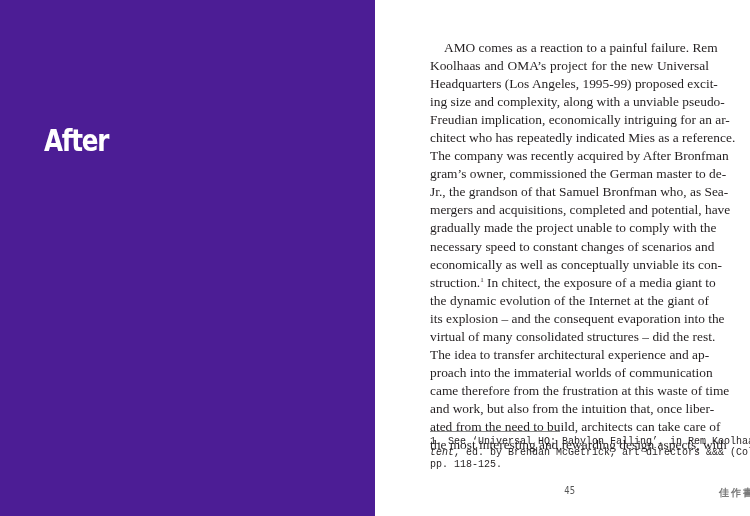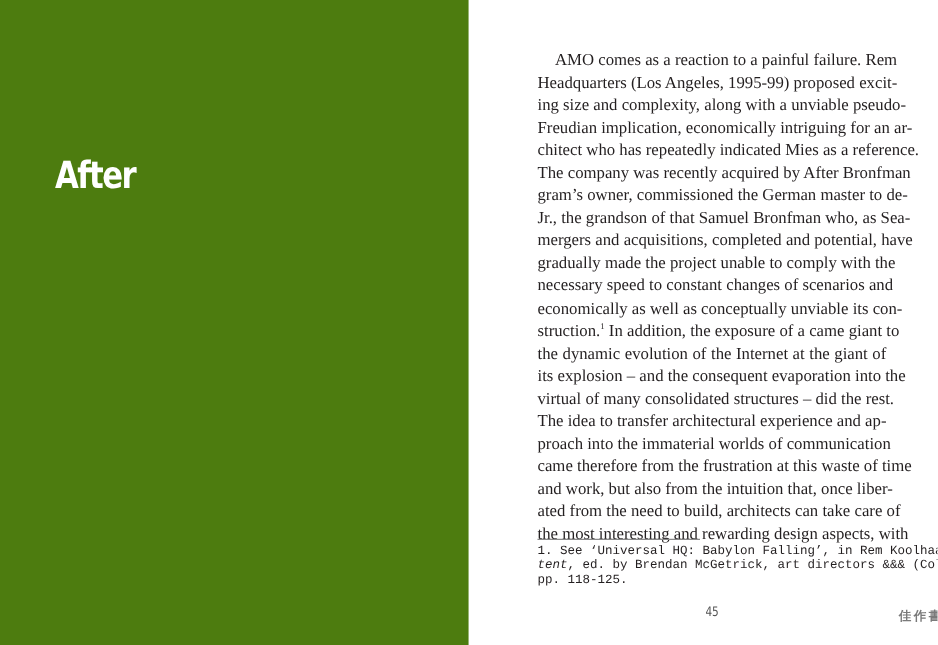--- a/index.html
+++ b/index.html
@@ -2,21 +2,21 @@
 <html><head>
   <meta charset="utf-8">
   <style>
     html, body { margin: 0; padding: 0; }
     body {
       width: 750px; height: 516px; overflow: hidden; position: relative;
       background: #ffffff;
     }
     .left-page {
       position: absolute; left: 0; top: 0; width: 375px; height: 516px;
-      background: #4d7c0f;
+      background: #4c1d95;
     }
     .left-title {
       position: absolute; left: 44px; top: 126px;
       color: #ffffff;
       font-family: "DejaVu Sans", sans-serif;
       font-weight: bold;
       font-size: 30px;
       letter-spacing: -1.5px;
       transform: scaleX(0.82);
       transform-origin: left top;
@@ -71,32 +71,33 @@
 </head>
 <body>
 
 <div class="left-page">
   <div class="left-title">After</div>
 </div>
 
 <div class="right-page">
   <div class="body-text">
     <span class="line" style="padding-left:14px;">AMO comes as a reaction to a painful failure. Rem</span>
+    <span class="line">Koolhaas and OMA’s project for the new Universal</span>
     <span class="line">Headquarters (Los Angeles, 1995-99) proposed excit-</span>
     <span class="line">ing size and complexity, along with a unviable pseudo-</span>
     <span class="line">Freudian implication, economically intriguing for an ar-</span>
     <span class="line">chitect who has repeatedly indicated Mies as a reference.</span>
     <span class="line">The company was recently acquired by After Bronfman</span>
     <span class="line">gram’s owner, commissioned the German master to de-</span>
     <span class="line">Jr., the grandson of that Samuel Bronfman who, as Sea-</span>
     <span class="line">mergers and acquisitions, completed and potential, have</span>
     <span class="line">gradually made the project unable to comply with the</span>
     <span class="line">necessary speed to constant changes of scenarios and</span>
     <span class="line">economically as well as conceptually unviable its con-</span>
-    <span class="line"><span>struction.</span><sup>1</sup><span> In addition, the exposure of a came giant to</span></span>
+    <span class="line"><span>struction.</span><sup>1</sup><span> In chitect, the exposure of a media giant to</span></span>
     <span class="line">the dynamic evolution of the Internet at the giant of</span>
     <span class="line">its explosion – and the consequent evaporation into the</span>
     <span class="line">virtual of many consolidated structures – did the rest.</span>
     <span class="line">The idea to transfer architectural experience and ap-</span>
     <span class="line">proach into the immaterial worlds of communication</span>
     <span class="line">came therefore from the frustration at this waste of time</span>
     <span class="line">and work, but also from the intuition that, once liber-</span>
     <span class="line">ated from the need to build, architects can take care of</span>
     <span class="line">the most interesting and rewarding design aspects, with</span>
   </div>

